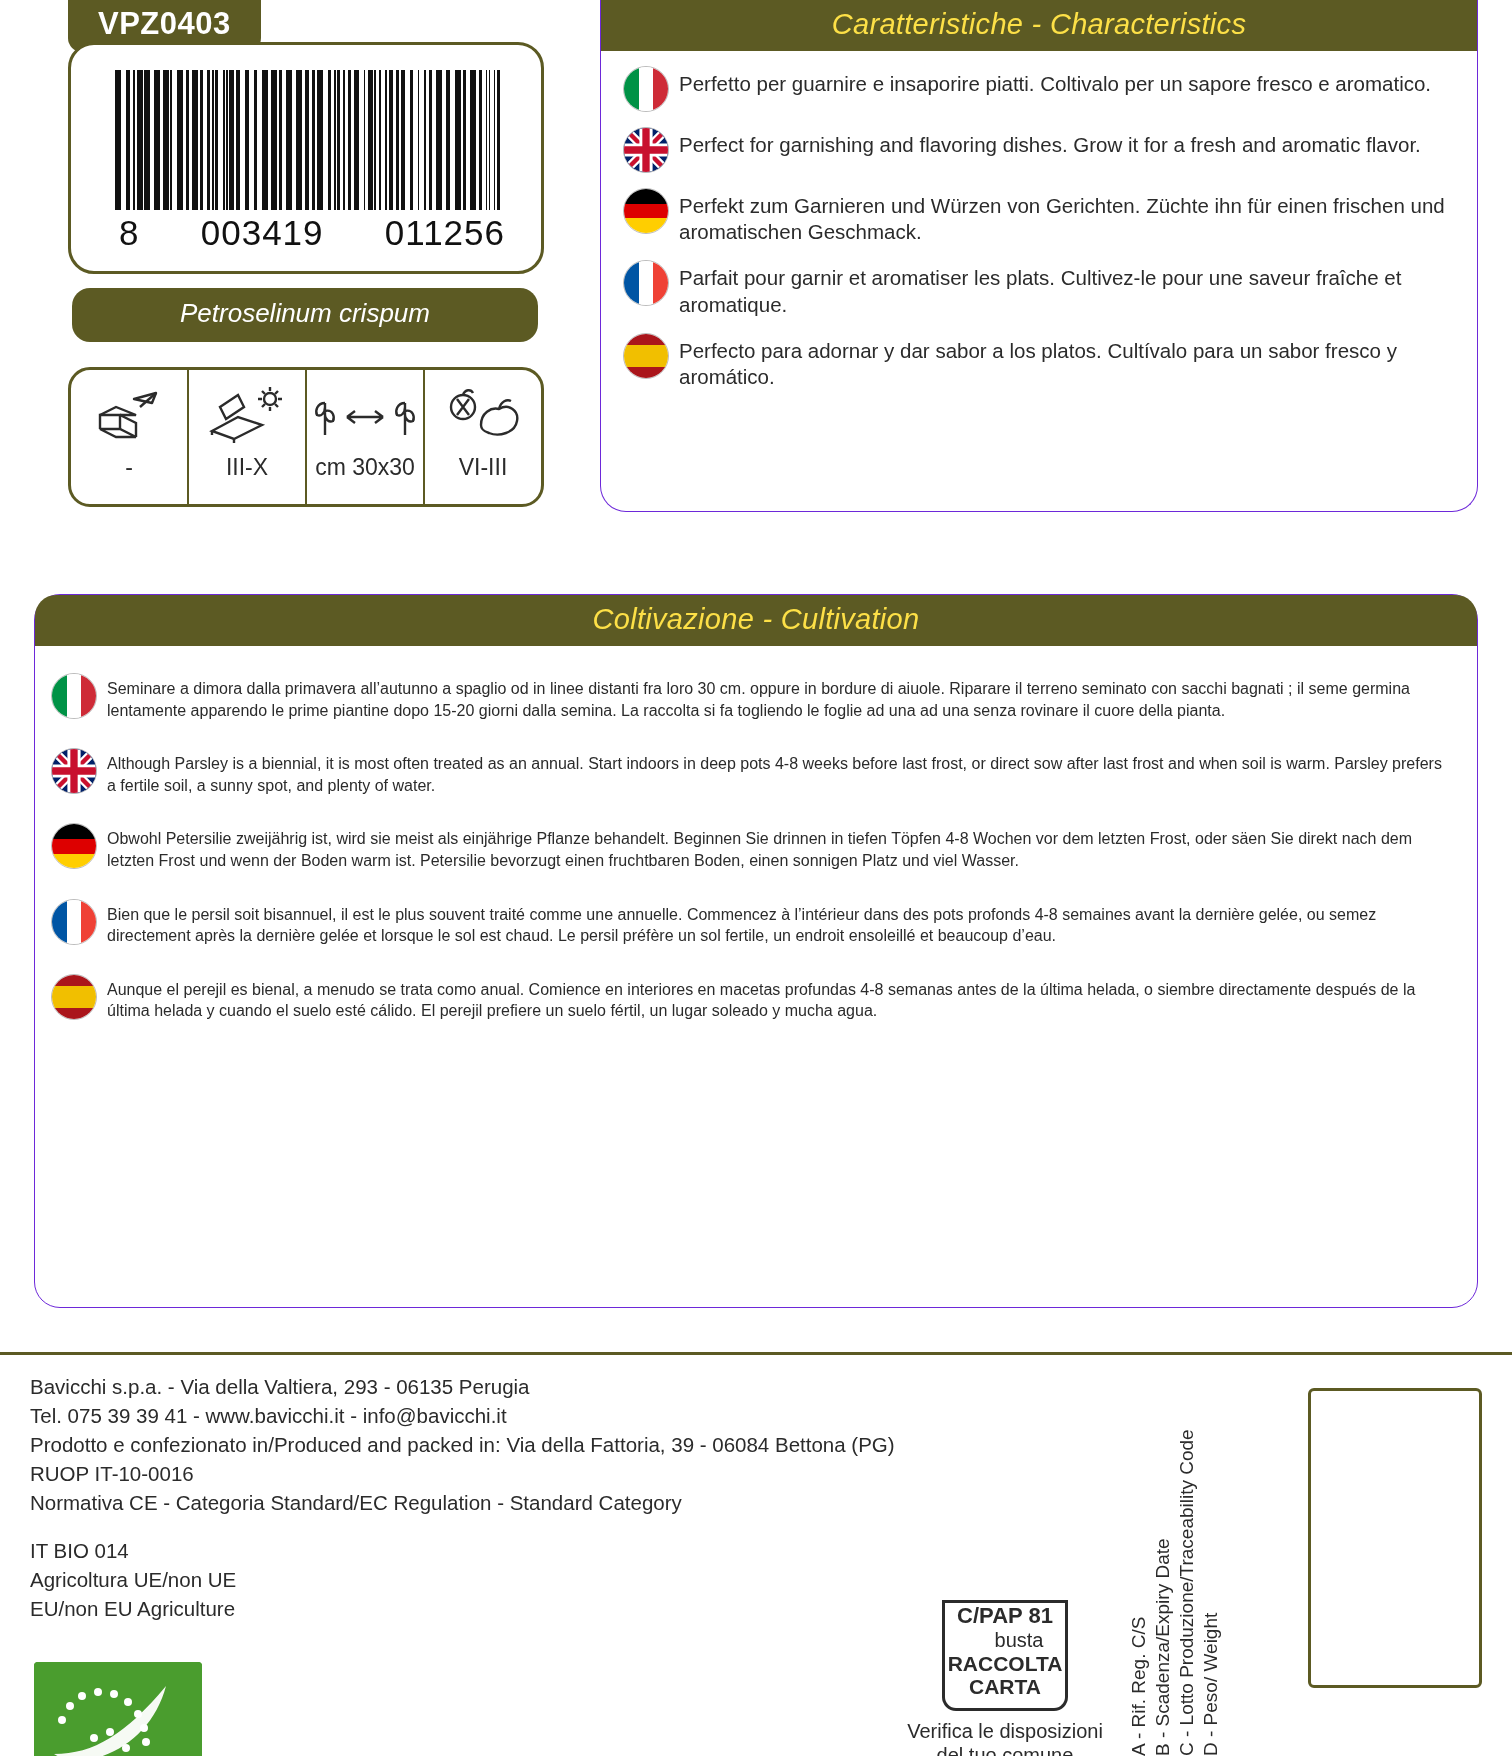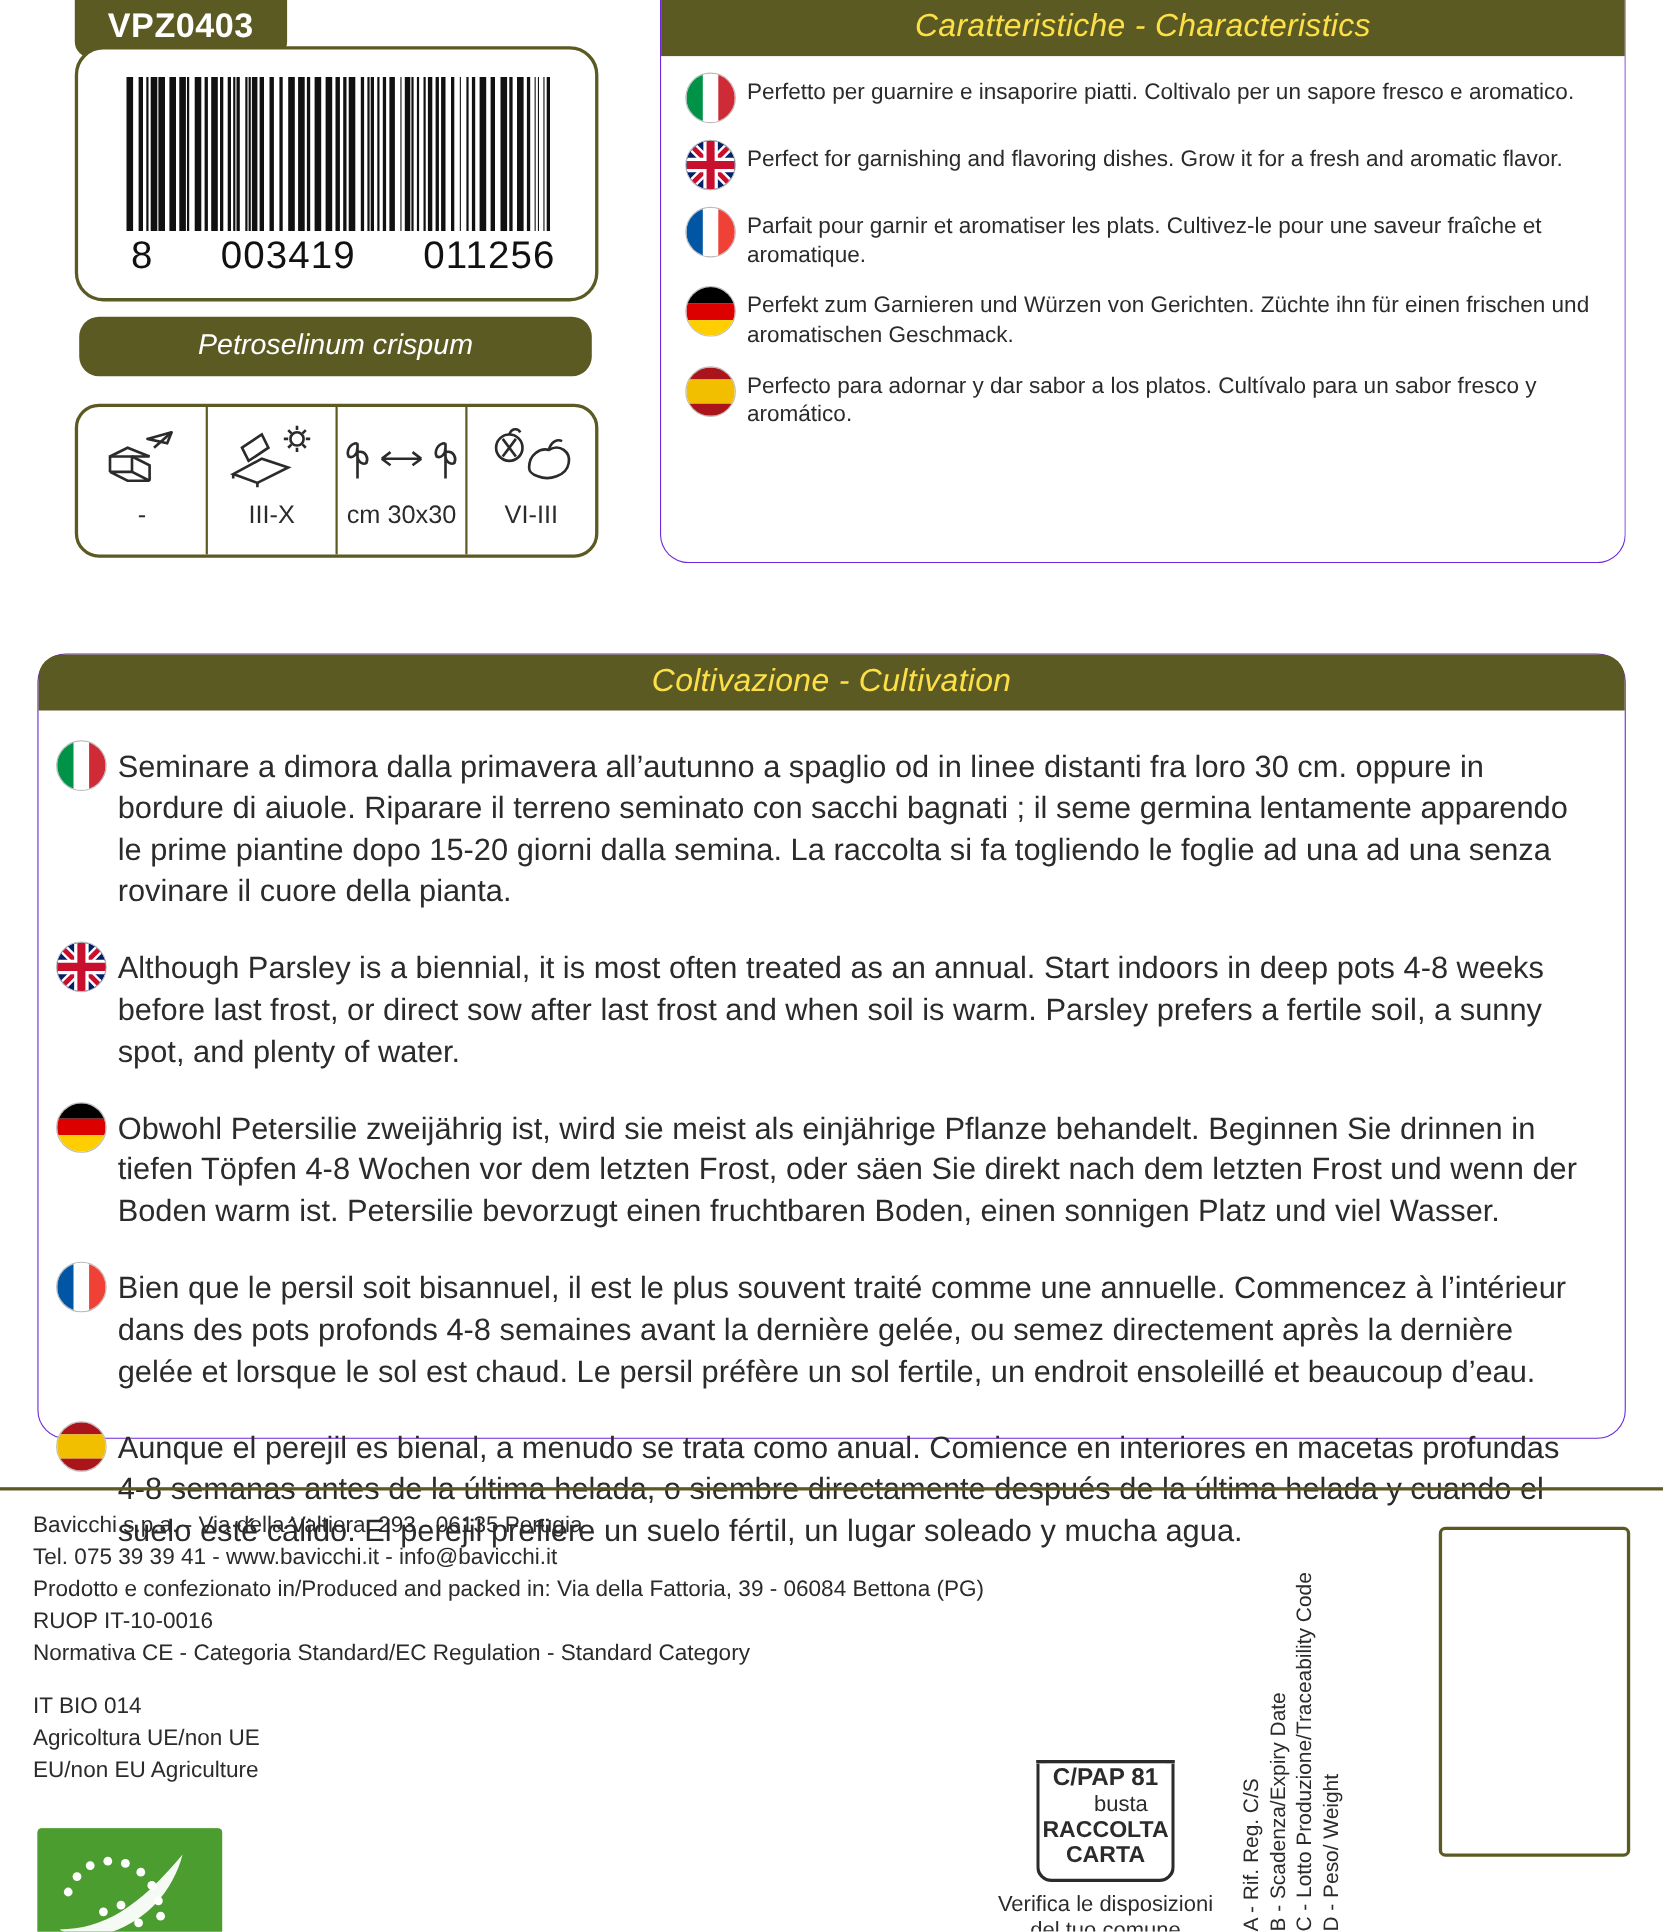--- a/index.html
+++ b/index.html
@@ -175,21 +175,21 @@
     color: #2b2b2b;
     padding-top: 6px;
   }
 
   
   #cult-panel {
     left: 34px; top: 594px;
     width: 1444px; height: 714px;
   }
   #cult-panel .lang-row { margin-top: 26px; padding: 0 28px 0 16px; }
-  #cult-panel .lang-text { font-size: 28px; line-height: 1.35; }
+  #cult-panel .lang-text { font-size: 16px; line-height: 1.35; }
 
   
   #footer-rule {
     position: absolute;
     left: 0; top: 1352px;
     width: 1512px; height: 3px;
     background: #5c5a23;
   }
   #footer {
     position: absolute;
@@ -408,35 +408,35 @@
           <path d="M0 0 L60 60 M60 0 L0 60" stroke="#fff" stroke-width="12"></path>
           <path d="M0 0 L60 60 M60 0 L0 60" stroke="#C8102E" stroke-width="6"></path>
           <path d="M30 0 V60 M0 30 H60" stroke="#fff" stroke-width="18"></path>
           <path d="M30 0 V60 M0 30 H60" stroke="#C8102E" stroke-width="10"></path>
         </svg>
     </span>
     <span class="lang-text">Perfect for garnishing and flavoring dishes. Grow it for a fresh and aromatic flavor.</span>
   </div>
 
   <div class="lang-row">
+    <span class="flag de">
+        <div></div>
+        <div></div>
+        <div></div>
+      </span>
+    <span class="lang-text">Perfekt zum Garnieren und Würzen von Gerichten. Züchte ihn für einen frischen und aromatischen Geschmack.</span>
+  </div>
+
+  <div class="lang-row">
     <span class="flag fr">
         <div></div>
         <div></div>
         <div></div>
       </span>
     <span class="lang-text">Parfait pour garnir et aromatiser les plats. Cultivez-le pour une saveur fraîche et aromatique.</span>
-  </div>
-
-  <div class="lang-row">
-    <span class="flag de">
-        <div></div>
-        <div></div>
-        <div></div>
-      </span>
-    <span class="lang-text">Perfekt zum Garnieren und Würzen von Gerichten. Züchte ihn für einen frischen und aromatischen Geschmack.</span>
   </div>
 
   <div class="lang-row">
     <span class="flag es">
         <div></div>
         <div></div>
         <div></div>
       </span>
     <span class="lang-text">Perfecto para adornar y dar sabor a los platos. Cultívalo para un sabor fresco y aromático.</span>
   </div>

